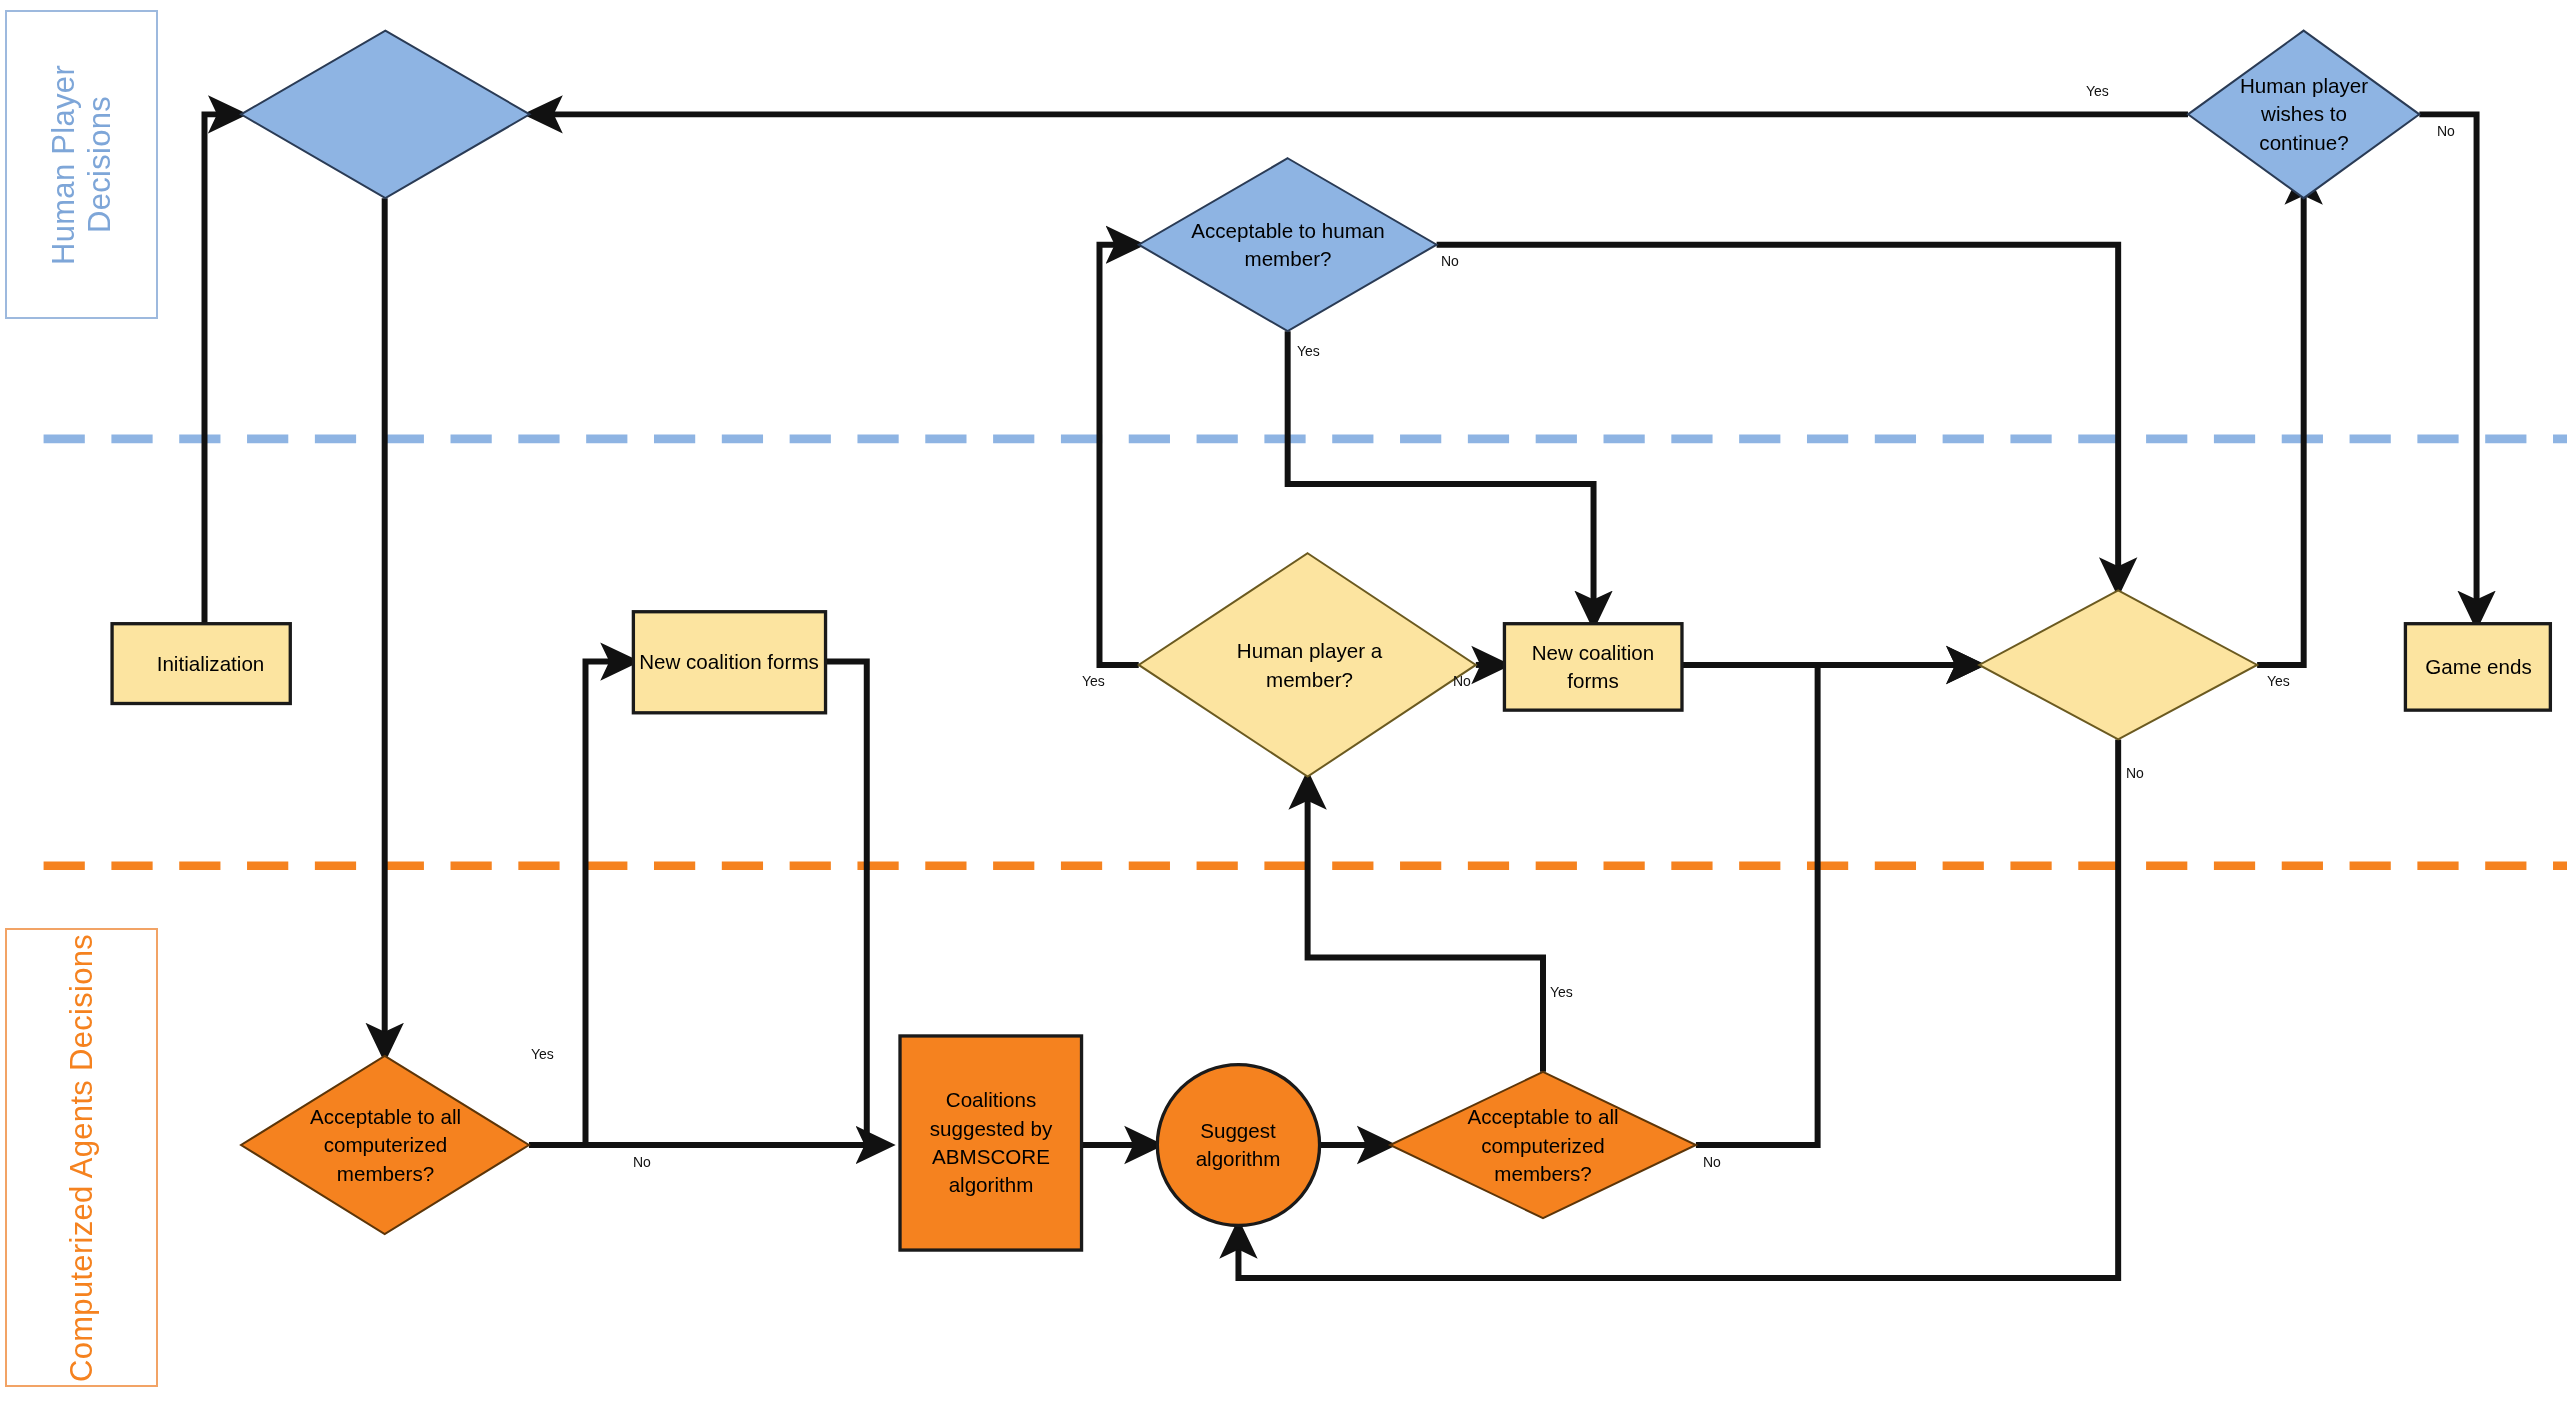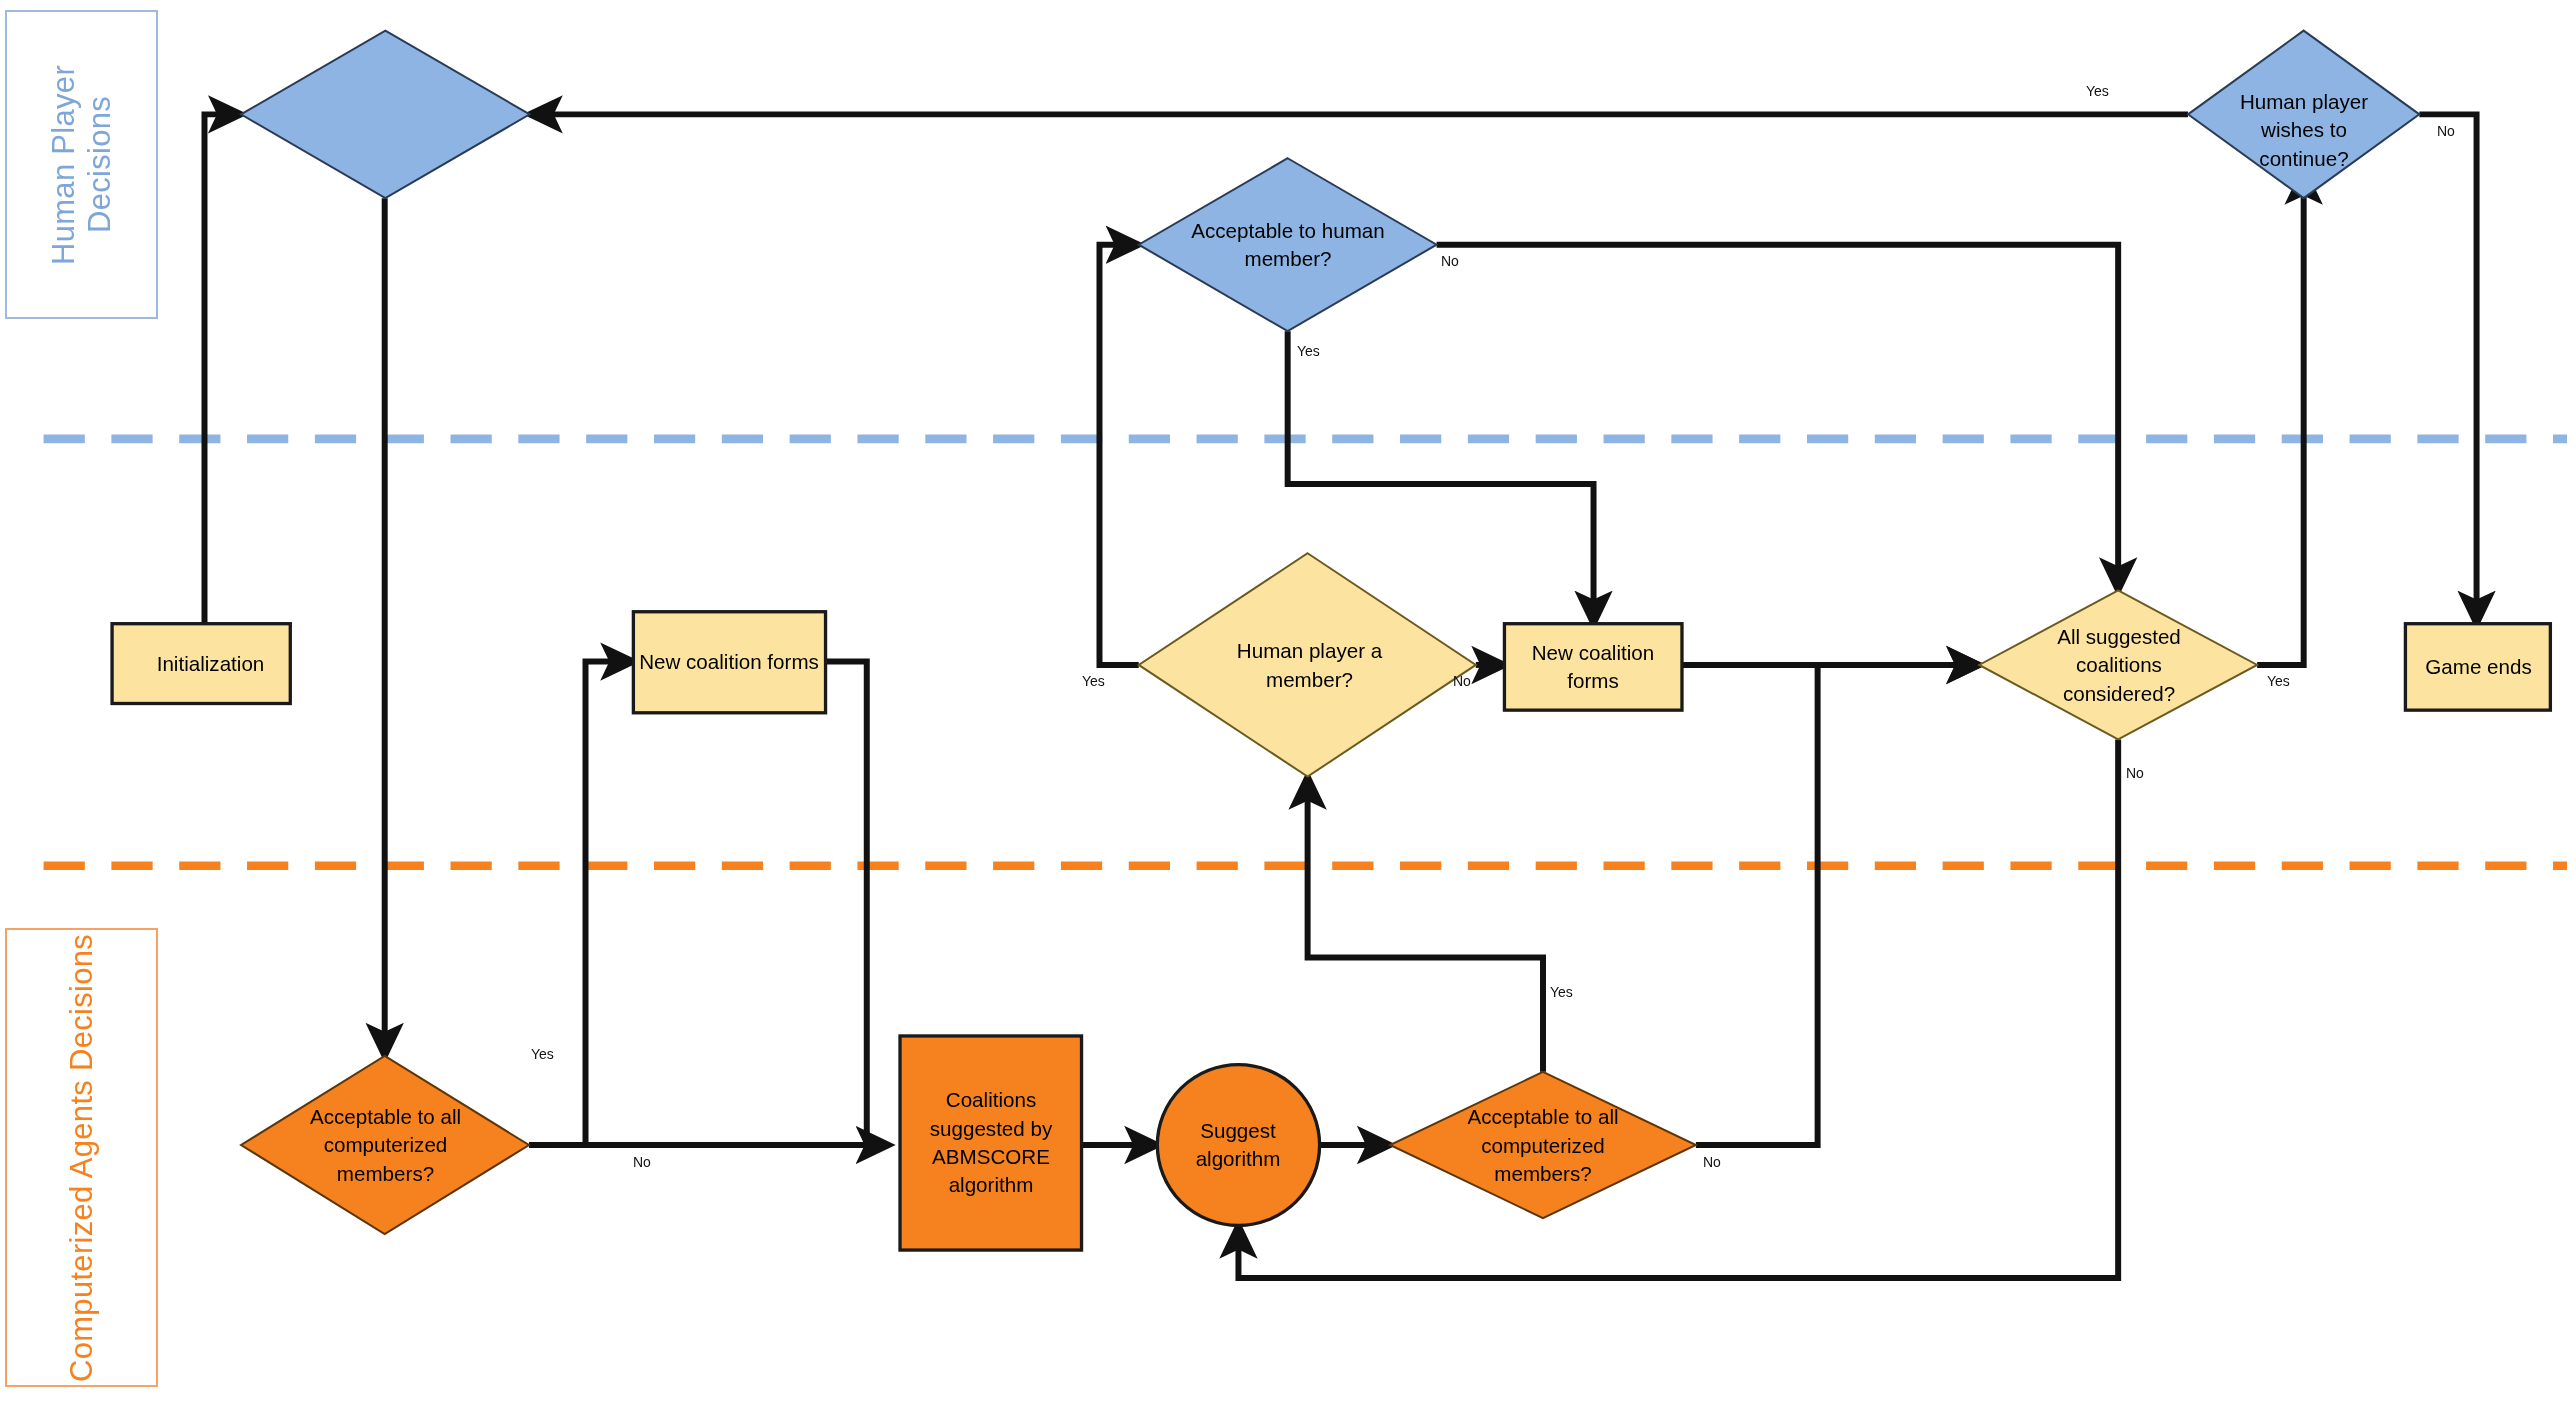--- a/index.html
+++ b/index.html
@@ -102,43 +102,40 @@
   <div class="lane-box lane-comp" style="left:5.3px;top:1395x;width:153px;height:459px;top:928px;">
     <div class="lane-label">Computerized Agents
 Decisions</div>
   </div>
 
 
   <div class="node" style="left:1187px;top:188px;width:202px;height:114px;">
     <div class="txt">Acceptable to human member?</div>
   </div>
 
-  <div class="node" style="left:2211px;top:56px;width:186px;height:117px;align-items:flex-end;">
+  <div class="node" style="left:2211px;top:56px;width:186px;height:117px;">
     <div class="txt">Human player wishes to continue?</div>
   </div>
 
   <div class="node" style="left:112px;top:624px;width:197px;height:80px;">
     <div class="txt">Initialization</div>
   </div>
 
   <div class="node" style="left:633px;top:612px;width:192px;height:101px;">
     <div class="txt">New coalition forms</div>
   </div>
 
   <div class="node" style="left:1191px;top:619px;width:237px;height:93px;">
     <div class="txt">Human player a member?</div>
   </div>
 
   <div class="node" style="left:1504px;top:624px;width:178px;height:86px;">
     <div class="txt">New coalition forms</div>
   </div>
 
-  <div class="node" style="left:2017px;top:607px;width:204px;height:117px;">
-    <div class="txt">All suggested coalitions considered?</div>
-  </div>
 
   <div class="node" style="left:2406px;top:624px;width:145px;height:86px;">
     <div class="txt">Game ends</div>
   </div>
 
   <div class="node" style="left:279px;top:1077px;width:213px;height:137px;">
     <div class="txt">Acceptable to all computerized members?</div>
   </div>
 
   <div class="node" style="left:900px;top:1036px;width:182px;height:214px;">

